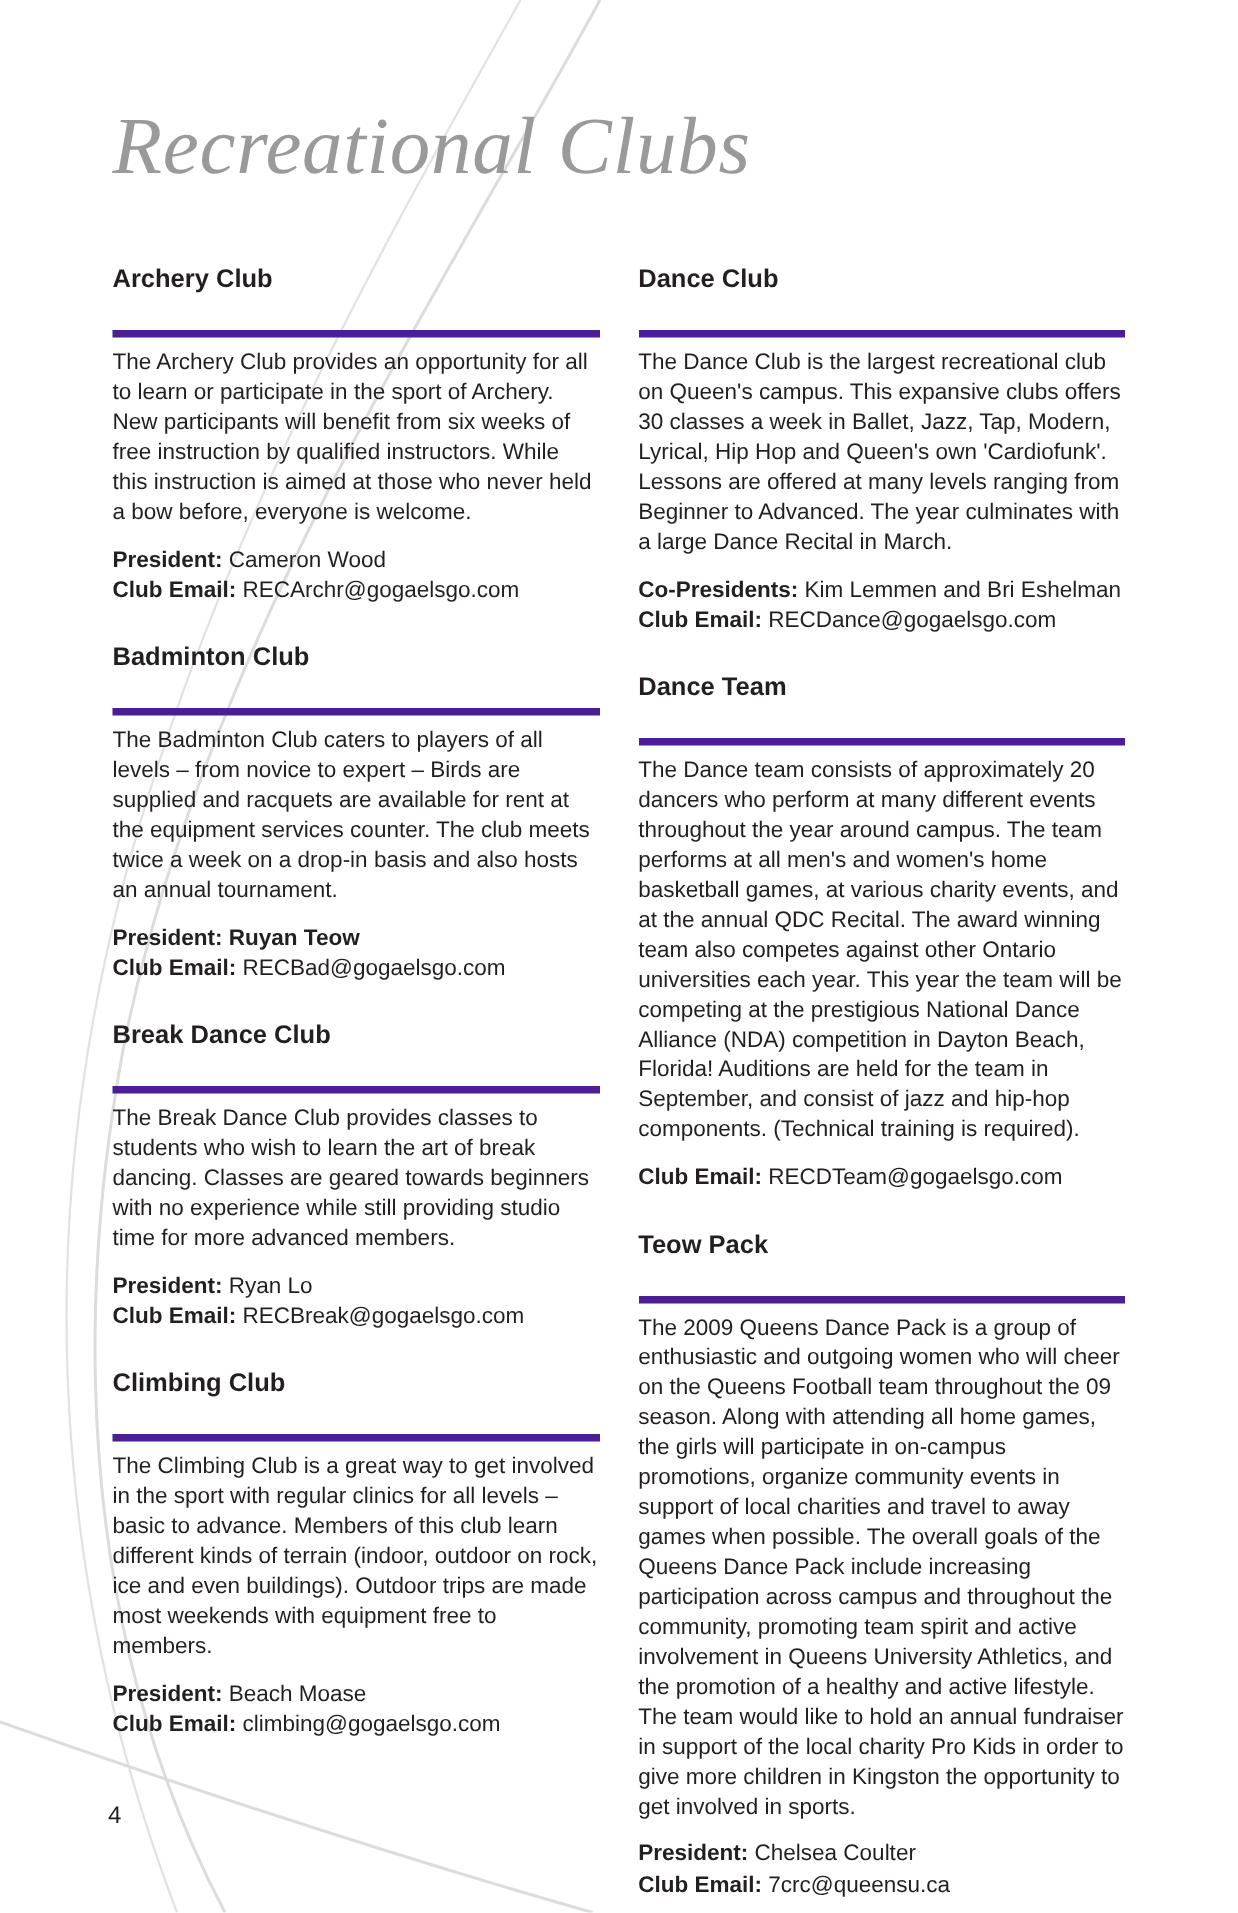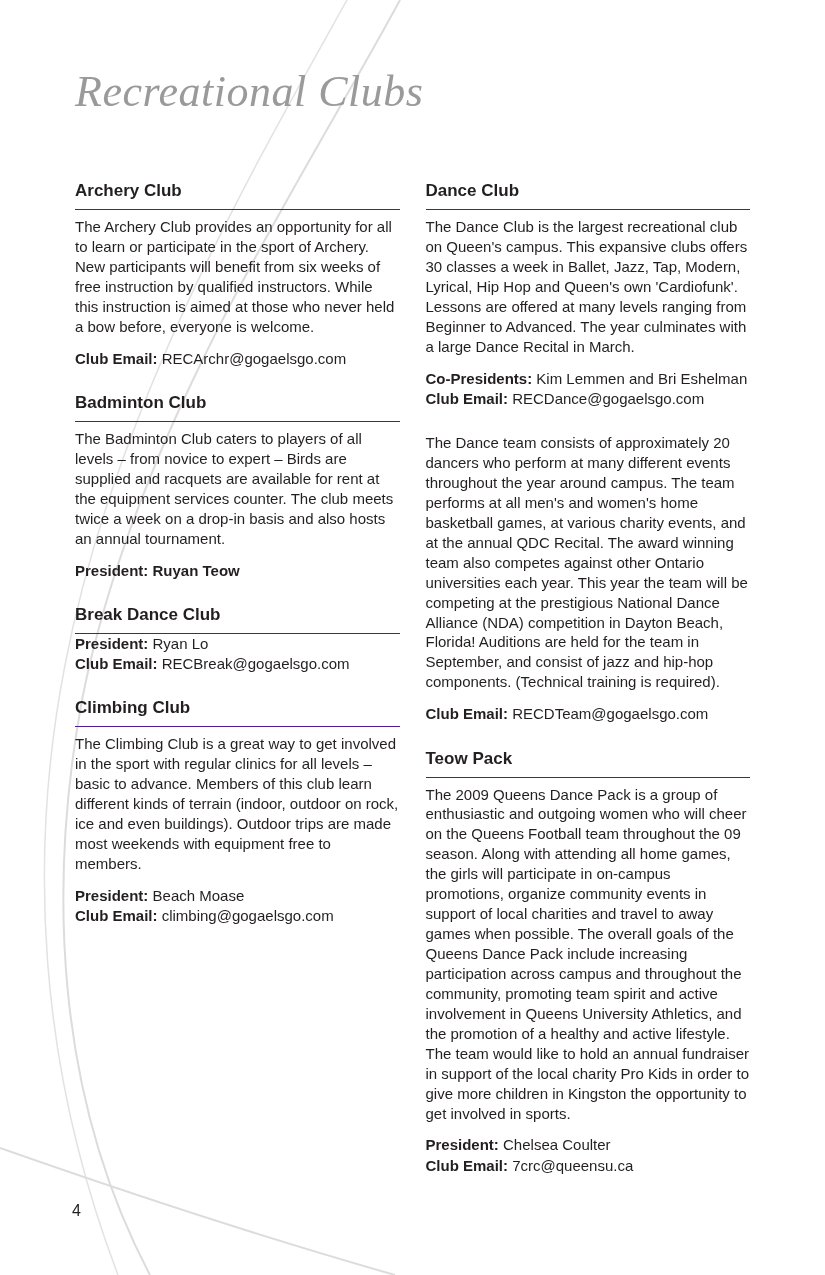--- a/index.html
+++ b/index.html
@@ -21,38 +21,38 @@
   }
   .content {
     position: relative;
     z-index: 1;
     padding: 52px 75px 0 75px;
   }
   .doc-title {
     font-family: "Liberation Serif", serif;
     font-style: italic;
     font-weight: 400;
-    font-size: 44px;
+    font-size: 54px;
     color: #9a9a9a;
     letter-spacing: 0.5px;
-    margin: 14px 0 64px 0;
+    margin: 14px 0 48px 0;
   }
   .cols {
     display: grid;
     grid-template-columns: 1fr 1fr;
     column-gap: 26px;
     align-items: start;
   }
   .club { margin-bottom: 24px; }
   .club-heading {
     font-size: 17px;
     font-weight: 700;
     margin: 0;
-    padding-bottom: 8px;
-    border-bottom: 1px solid #4c1d95;
+    padding-bottom: 24px;
+    border-bottom: 5px solid #4c1d95;
   }
   .club-body {
     font-size: 15px;
     line-height: 1.33;
     margin: 7px 0 12px 0;
   }
   .contact-line {
     font-size: 15px;
     line-height: 1.35;
   }
@@ -80,36 +80,45 @@
   <h1 class="doc-title">Recreational Clubs</h1>
 
   <div class="cols">
 
     <div class="col">
 
       <div class="club">
         <h2 class="club-heading">Archery Club</h2>
         <p class="club-body">The Archery Club provides an opportunity for all to learn or participate in the sport of Archery. New participants will benefit from six weeks of free instruction by qualified instructors. While this instruction is aimed at those who never held a bow before, everyone is welcome.</p>
         <div class="contact-line">
+          <span class="contact-label">President:</span>
+          <span>Cameron Wood</span>
+        </div>
+        <div class="contact-line">
           <span class="contact-label">Club Email:</span>
           <span>RECArchr@gogaelsgo.com</span>
         </div>
       </div>
 
       <div class="club">
         <h2 class="club-heading">Badminton Club</h2>
         <p class="club-body">The Badminton Club caters to players of all levels – from novice to expert – Birds are supplied and racquets are available for rent at the equipment services counter. The club meets twice a week on a drop-in basis and also hosts an annual tournament.</p>
         <div class="contact-line">
           <span class="contact-label">President:</span>
           <span class="bold-value">Ruyan Teow</span>
         </div>
+        <div class="contact-line">
+          <span class="contact-label">Club Email:</span>
+          <span>RECBad@gogaelsgo.com</span>
+        </div>
       </div>
 
       <div class="club">
         <h2 class="club-heading">Break Dance Club</h2>
+        <p class="club-body">The Break Dance Club provides classes to students who wish to learn the art of break dancing. Classes are geared towards beginners with no experience while still providing studio time for more advanced members.</p>
         <div class="contact-line">
           <span class="contact-label">President:</span>
           <span>Ryan Lo</span>
         </div>
         <div class="contact-line">
           <span class="contact-label">Club Email:</span>
           <span>RECBreak@gogaelsgo.com</span>
         </div>
       </div>
 
@@ -137,20 +146,21 @@
           <span class="contact-label">Co-Presidents:</span>
           <span>Kim Lemmen and Bri Eshelman</span>
         </div>
         <div class="contact-line">
           <span class="contact-label">Club Email:</span>
           <span>RECDance@gogaelsgo.com</span>
         </div>
       </div>
 
       <div class="club">
+        <h2 class="club-heading">Dance Team</h2>
         <p class="club-body">The Dance team consists of approximately 20 dancers who perform at many different events throughout the year around campus. The team performs at all men's and women's home basketball games, at various charity events, and at the annual QDC Recital.  The award winning team also competes against other Ontario universities each year.  This year the team will be competing at the prestigious National Dance Alliance (NDA) competition in Dayton Beach, Florida!  Auditions are held for the team in September, and consist of jazz and hip-hop components.  (Technical training is required).</p>
         <div class="contact-line">
           <span class="contact-label">Club Email:</span>
           <span>RECDTeam@gogaelsgo.com</span>
         </div>
       </div>
 
       <div class="club">
         <h2 class="club-heading">Teow Pack</h2>
         <p class="club-body">The 2009 Queens Dance Pack is a group of enthusiastic and outgoing women who will cheer on the Queens  Football team throughout the 09 season.  Along with attending all home games, the girls will participate in on-campus promotions, organize community events in support of local charities and travel to away games when possible.  The overall goals of the Queens  Dance Pack include increasing participation across campus and throughout the community, promoting team spirit and active involvement in Queens University Athletics, and the promotion of a healthy and active lifestyle.  The team would like to hold an annual fundraiser in support of the local charity Pro Kids in order to give more children in Kingston the opportunity to get involved in sports.</p>

